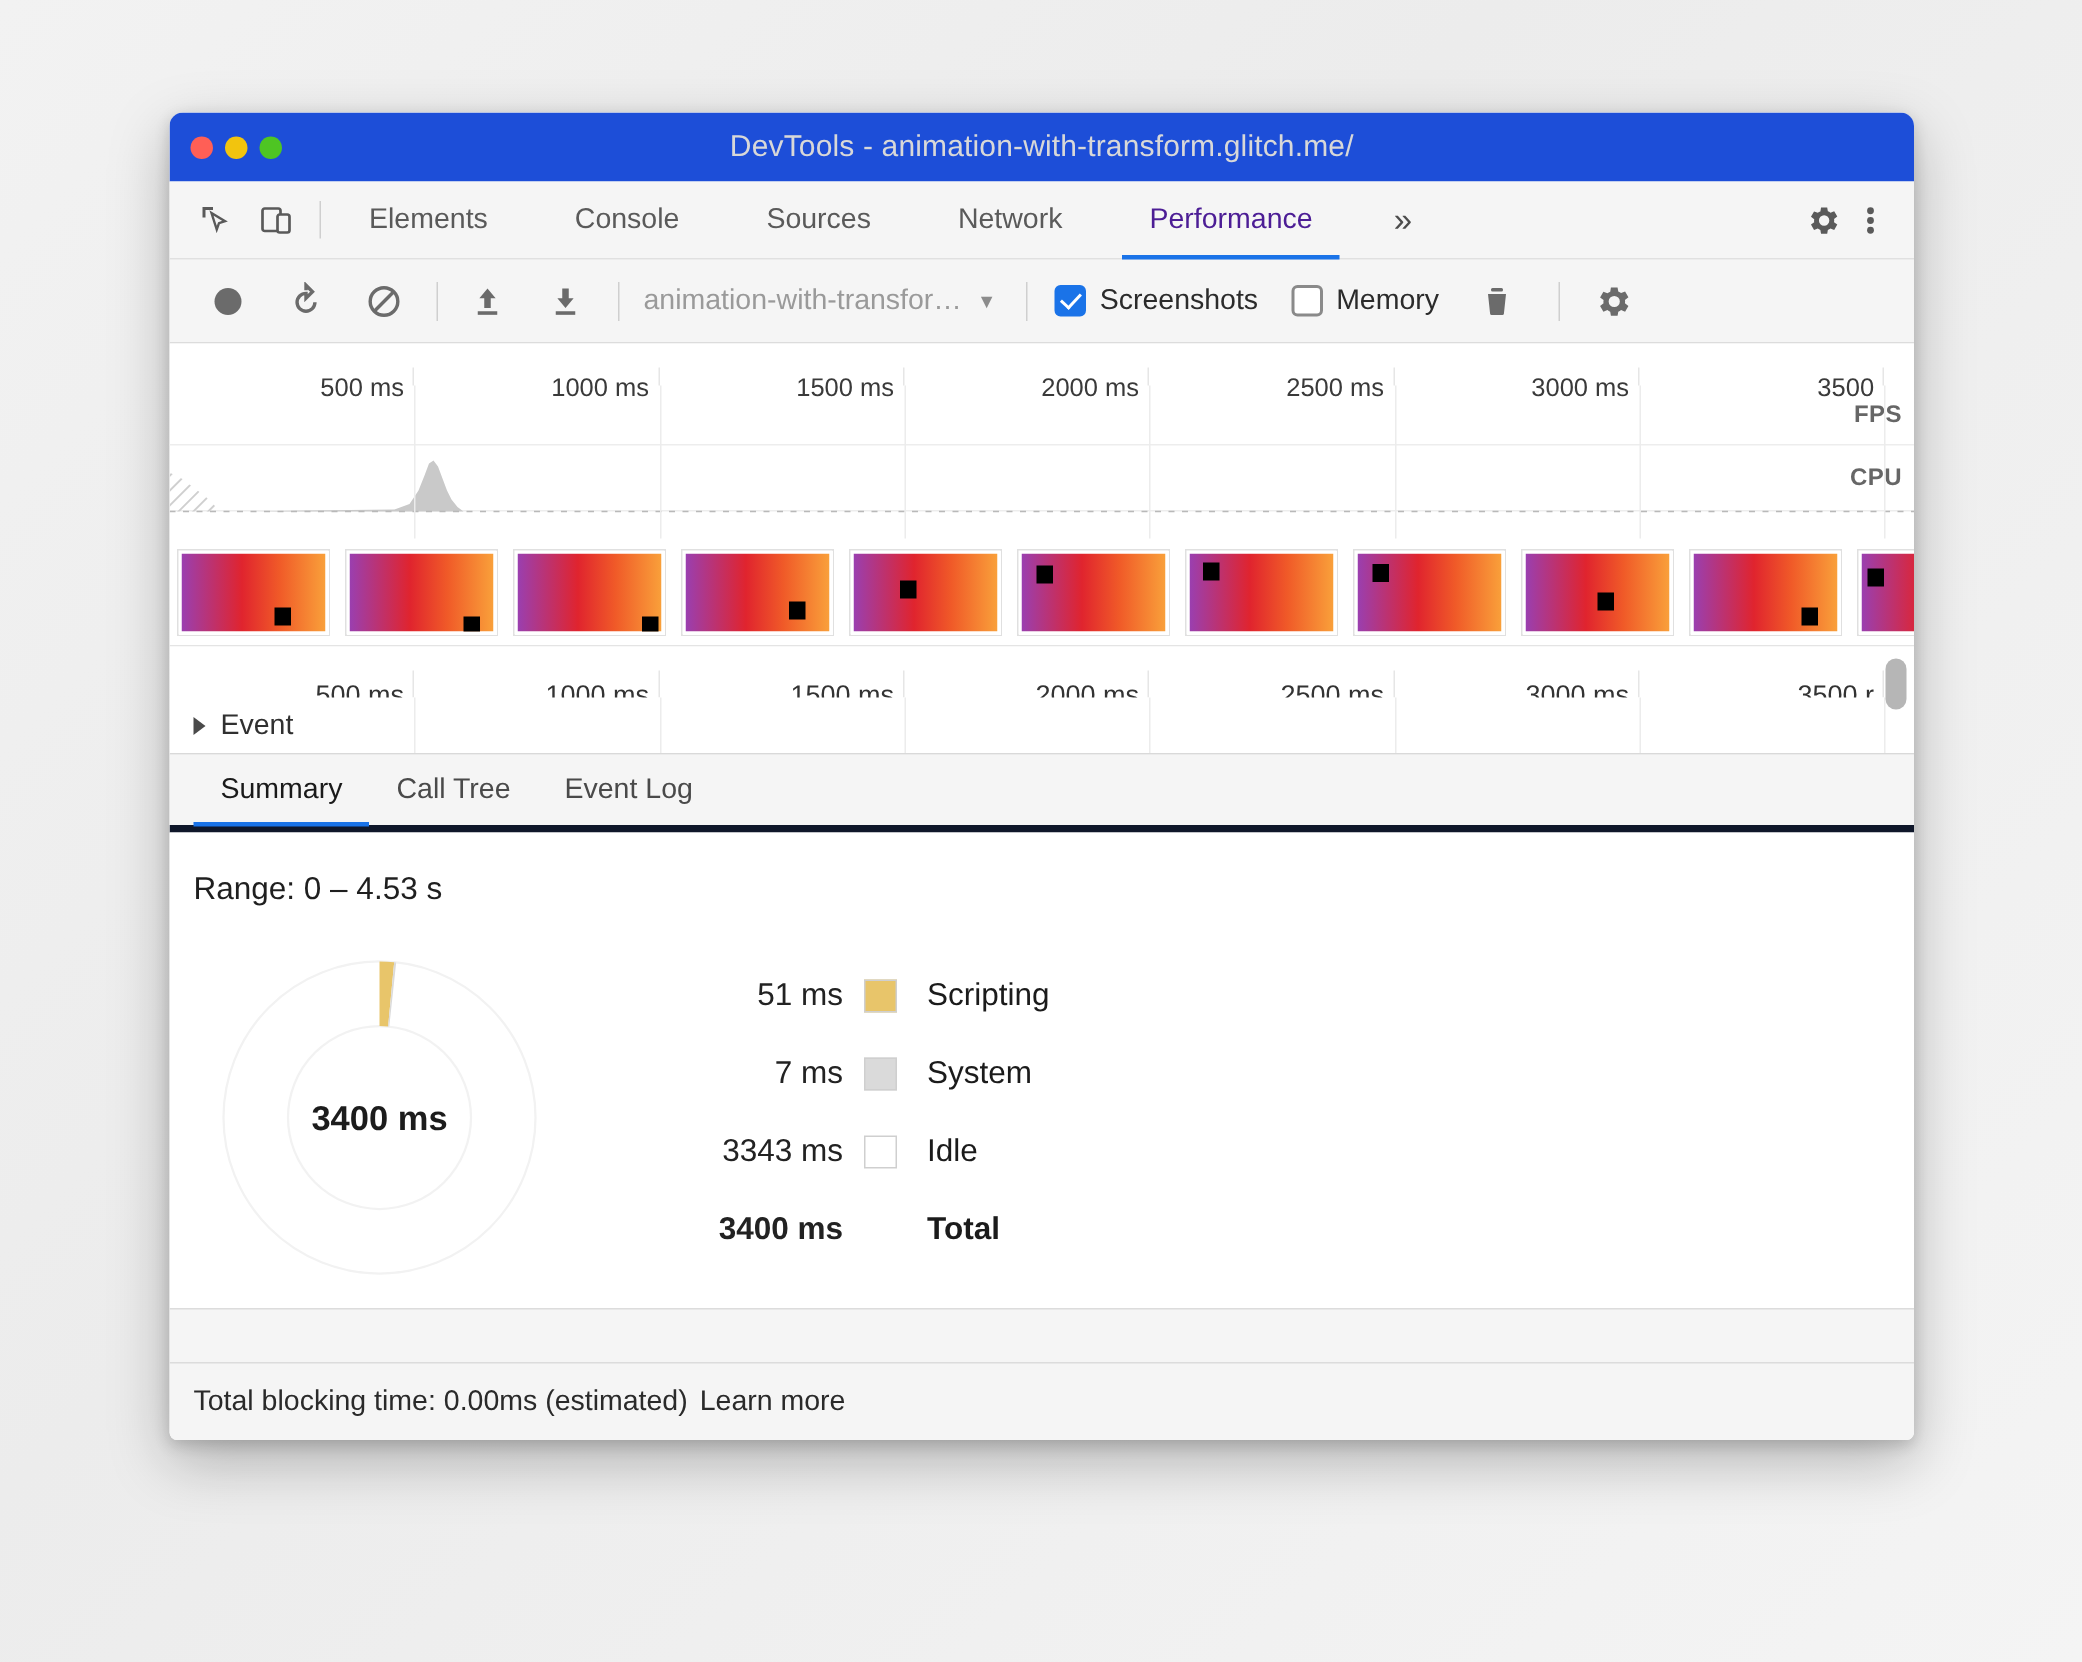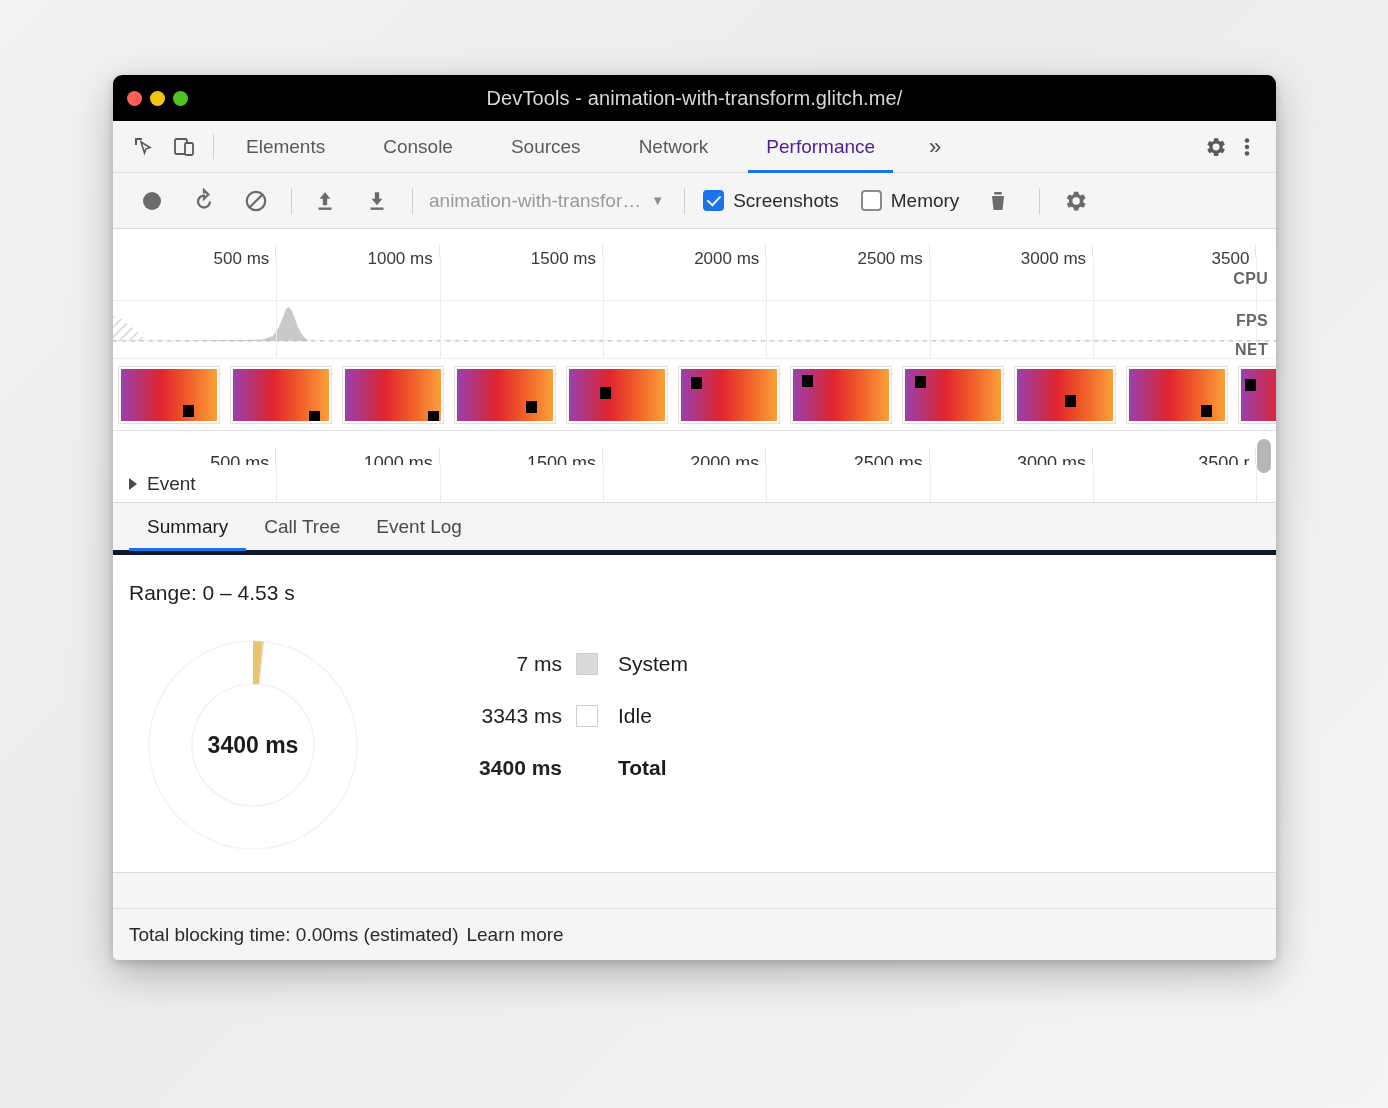--- a/index.html
+++ b/index.html
@@ -18,21 +18,21 @@
     border-radius: 9px 9px 5px 5px;
     background: #ffffff;
     box-shadow: 0 14px 40px rgba(0,0,0,.26), 0 3px 10px rgba(0,0,0,.16);
     overflow: hidden;
     display: flex; flex-direction: column;
   }
 
   
   #titlebar {
     height: 46px; flex: 0 0 46px;
-    background: #000000;
+    background: #1d4ed8;
     position: relative;
     display: flex; align-items: center;
   }
   .lights { position: absolute; left: 14px; top: 0; height: 46px; display: flex; align-items: center; gap: 8px; }
   .light { width: 15px; height: 15px; border-radius: 50%; }
   .light.red { background: #ff5f56; }
   .light.yellow { background: #f2c40e; }
   .light.green { background: #4ec523; }
   #window-title {
     width: 100%; text-align: center;
@@ -343,28 +343,25 @@
           <span>2500 ms</span>
         </div>
         <div class="rtick" style="left: 0px; width: 980.056px;">
           <span>3000 ms</span>
         </div>
         <div class="rtick" style="left: 0px; width: 1143.4px;">
           <span>3500</span>
         </div>
       </div>
     <div id="charts">
+      <div class="chart-row fps">
+        <span class="row-label">FPS</span>
+      </div>
       <div class="chart-row cpu">
         <span class="row-label">CPU</span>
-      </div>
-      <div class="chart-row fps">
-        <span class="row-label">FPS</span>
-      </div>
-      <div class="chart-row net">
-        <span class="row-label">NET</span>
       </div>
       <svg id="cpu-svg" width="1163" height="102">
         <defs>
           <pattern id="hatch" width="7" height="7" patternTransform="rotate(45)" patternUnits="userSpaceOnUse">
             <line x1="0" y1="0" x2="0" y2="7" stroke="#cfcfcf" stroke-width="2.6"></line>
           </pattern>
         </defs>
         <path d="M0 84 L0 58 L8 62 L16 68 L24 74 L30 80 L34 84 Z" fill="url(#hatch)"></path>
         <path d="M56 84 L90 83.4 L120 83 L150 82.6 L160 79 L166 70 L170 60 L173 52 L176 50 L179 54 L182 62 L185 70 L188 76 L192 81 L196 84 Z" fill="#c9c9c9"></path>
         <line x1="0" y1="84" x2="1163" y2="84" stroke="#b9b9b9" stroke-width="1" stroke-dasharray="4 5"></line>
@@ -468,20 +465,25 @@
         <g id="donut-slices">
             <path d="M 120 16 A 104 104 0 0 1 129.7843953462955 16.461284498466995 L 125.73892419350024 59.27056110006237 A 61 61 0 0 0 120 59 Z" fill="#e8c56a"></path>
             <path d="M 129.7843953462955 16.461284498466995 A 104 104 0 0 1 131.12251973440266 16.59647223253056 L 126.52378561344773 59.349853905618886 A 61 61 0 0 0 125.73892419350024 59.27056110006237 Z" fill="#dadada"></path>
           </g>
         <text id="donut-center" x="120" y="120" text-anchor="middle" dominant-baseline="central" font-family="Liberation Sans, sans-serif" font-size="23" font-weight="bold" fill="#1c1c1c">3400 ms</text>
       </svg>
     </div>
 
     <div id="legend">
         <div class="leg-row">
+          <div class="leg-val">51 ms</div>
+          <div class="leg-sw" style="background: rgb(232, 197, 106);"></div>
+          <div class="leg-name">Scripting</div>
+        </div>
+        <div class="leg-row">
           <div class="leg-val">7 ms</div>
           <div class="leg-sw" style="background: rgb(218, 218, 218);"></div>
           <div class="leg-name">System</div>
         </div>
         <div class="leg-row">
           <div class="leg-val">3343 ms</div>
           <div class="leg-sw" style="background: rgb(255, 255, 255);"></div>
           <div class="leg-name">Idle</div>
         </div>
         <div class="leg-row total">

